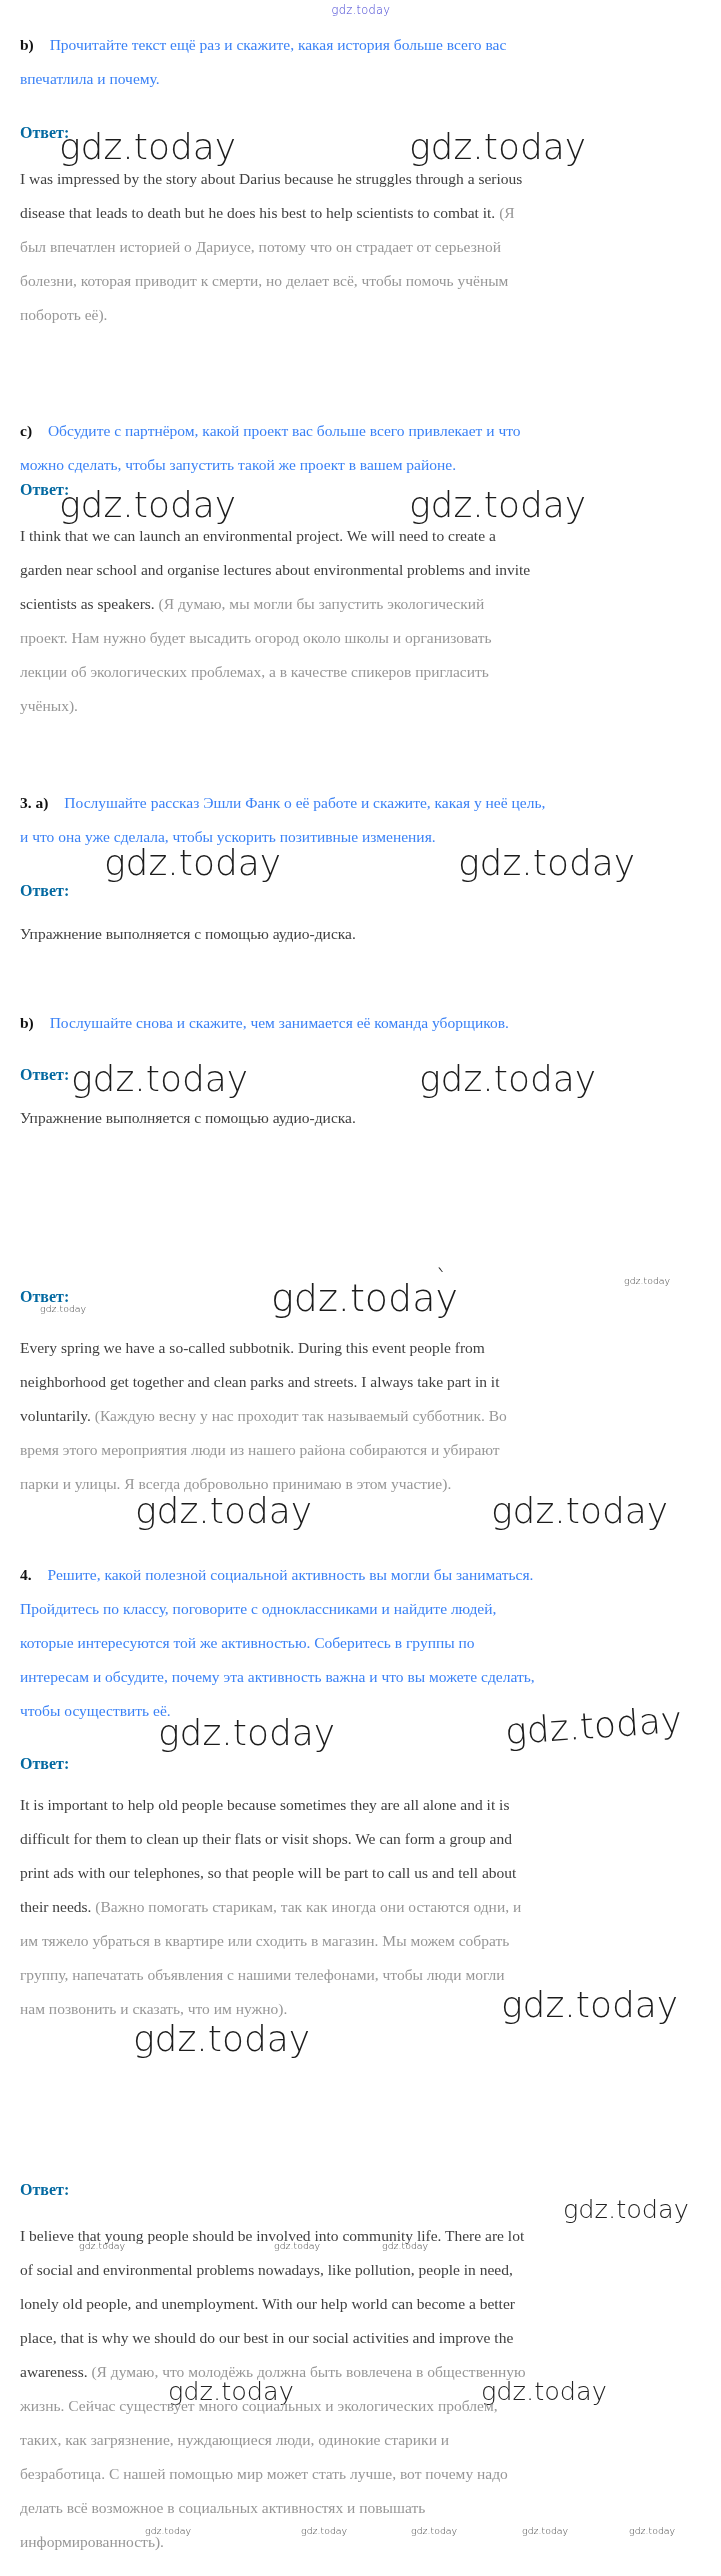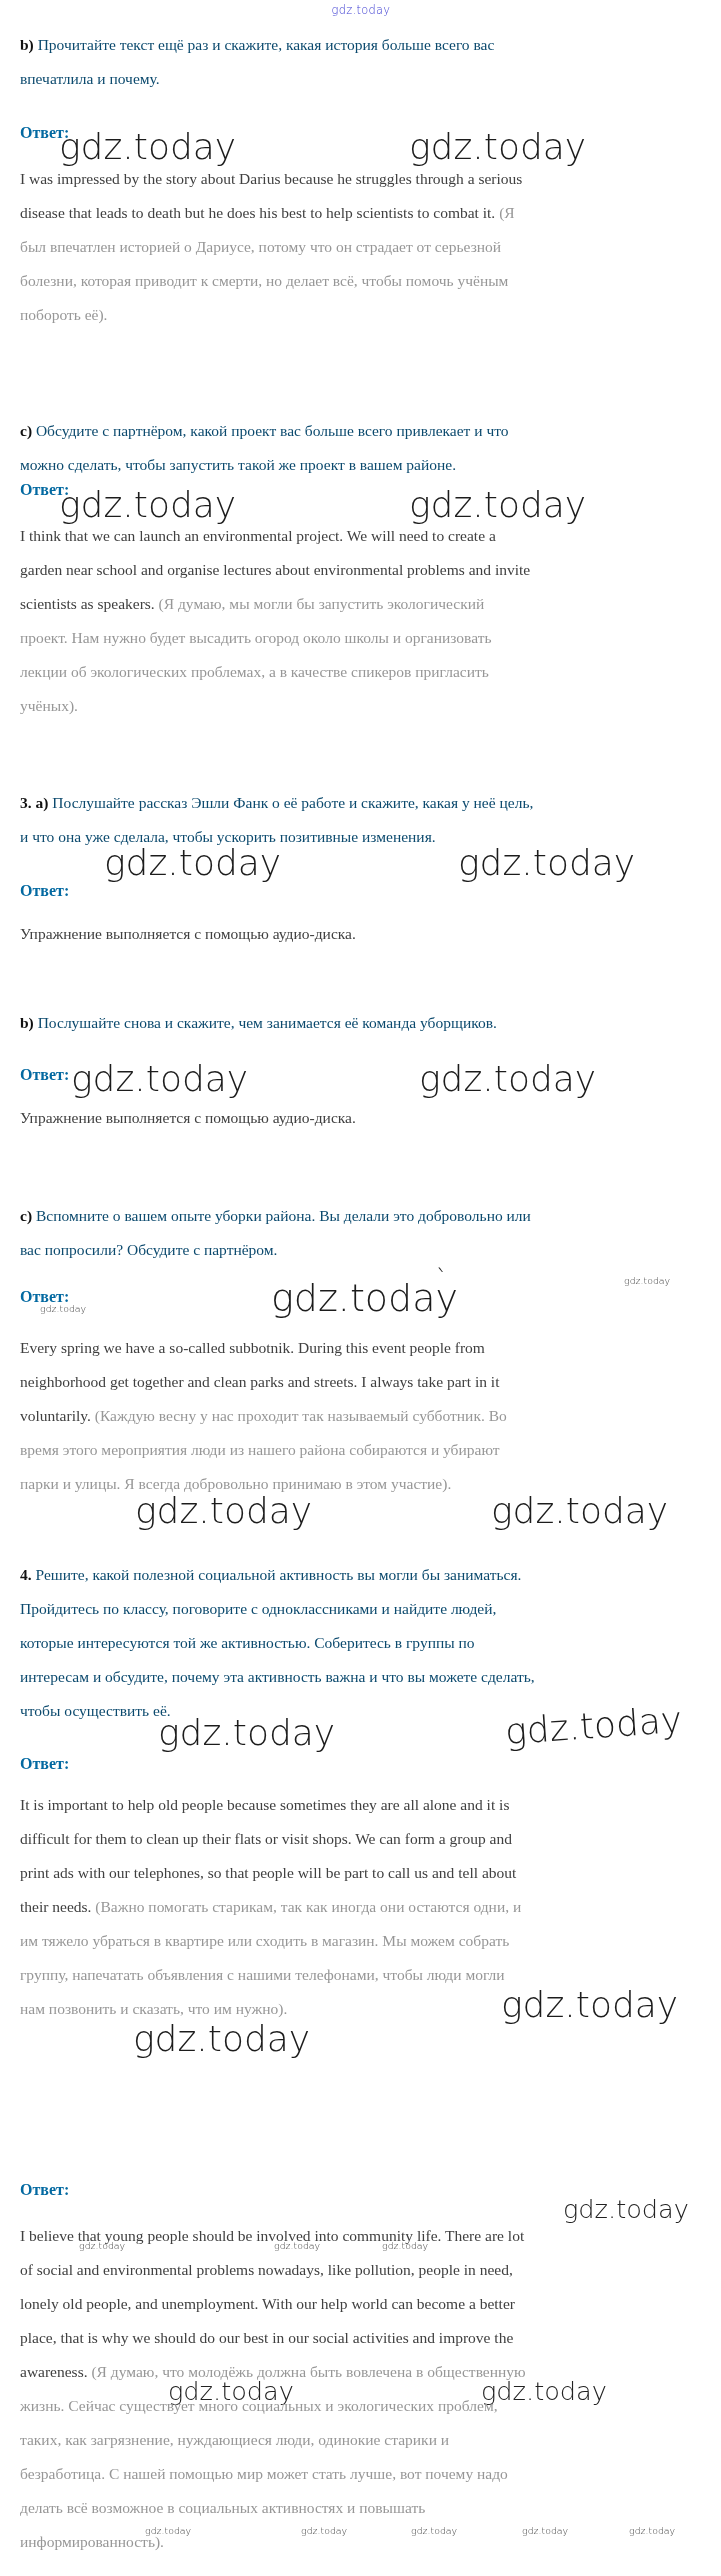--- a/index.html
+++ b/index.html
@@ -23,21 +23,21 @@
   .para{
     position:absolute;
     left:20px;
     width:680px;
     font-size:15.5px;
     line-height:34px;
     white-space:pre-line;
     color:#141414;
   }
   .para .lbl{color:#111111;font-weight:bold;}
-  .para .qt{color:#0c4a6e;}
+  .para .qt{color:#3b82f6;margin-left:12px;}
   .para .en{color:#404040;}
   .para .ru{color:#979797;}
   .ans-h{
     position:absolute;
     left:20px;
     font-size:16px;
     font-weight:bold;
     line-height:34px;
     color:#0369a1;
   }
@@ -134,22 +134,20 @@
   <div class="ans-h" style="top:874px">Ответ:</div>
 
   <div class="para" style="top:917px"><span class="en">Упражнение выполняется с помощью аудио-диска.</span></div>
 
   <div class="para" style="top:1006px"><b class="lbl">b)</b><span class="qt"> Послушайте снова и скажите, чем занимается её команда уборщиков.</span></div>
 
   <div class="ans-h" style="top:1058px">Ответ:</div>
 
   <div class="para" style="top:1101px"><span class="en">Упражнение выполняется с помощью аудио-диска.</span></div>
 
-  <div class="para" style="top:1199px"><b class="lbl">c)</b><span class="qt"> Вспомните о вашем опыте уборки района. Вы делали это добровольно или
-вас попросили? Обсудите с партнёром.</span></div>
 
   <div class="ans-h" style="top:1280px">Ответ:</div>
 
   <div class="para" style="top:1331px"><span class="en">Every spring we have a so-called subbotnik. During this event people from
 neighborhood get together and clean parks and streets. I always take part in it
 voluntarily. </span><span class="ru">(Каждую весну у нас проходит так называемый субботник. Во
 время этого мероприятия люди из нашего района собираются и убирают
 парки и улицы. Я всегда добровольно принимаю в этом участие).</span></div>
 
   <div class="para" style="top:1558px"><b class="lbl">4.</b><span class="qt"> Решите, какой полезной социальной активность вы могли бы заниматься.

